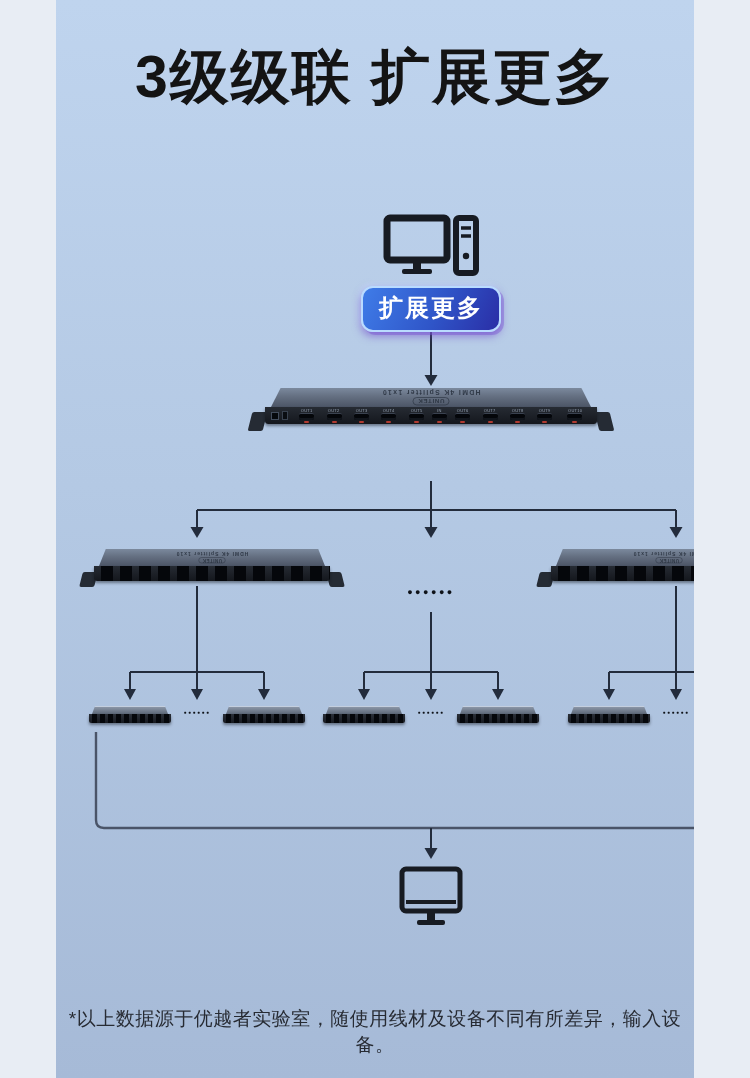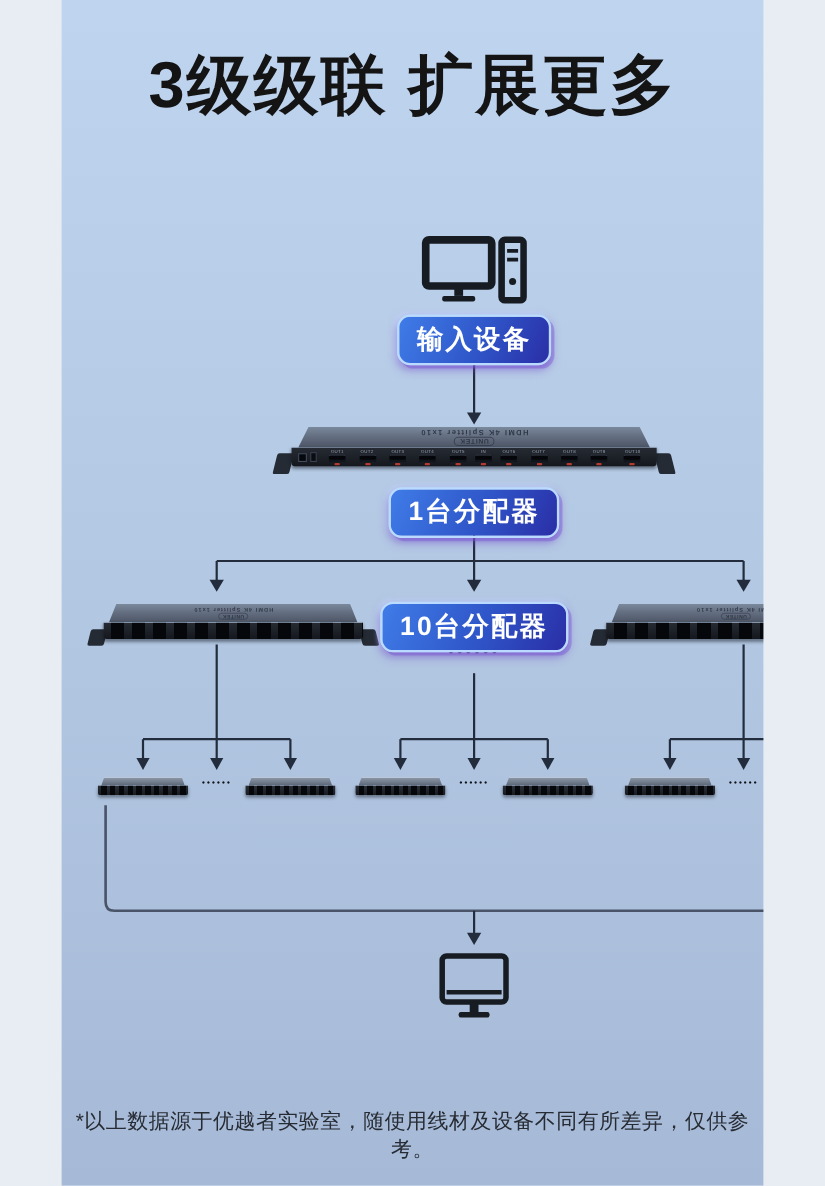--- a/index.html
+++ b/index.html
@@ -139,21 +139,21 @@
       <line x1="78" y1="22" x2="88" y2="22" stroke-width="3.5"></line>
     </g>
     <g fill="#171b22">
       <rect x="30" y="46" width="8" height="9"></rect>
       <rect x="19" y="55" width="30" height="5" rx="2"></rect>
       <circle cx="83" cy="42" r="3.2"></circle>
     </g>
   </svg>
 
   <div class="pill" style="top:286px">
-    <span>输入设备</span>
+    <span>扩展更多</span>
   </div>
 
   <div class="device d1" style="left:203px;top:388px;width:344px">
     <i class="ear el"></i>
     <i class="ear er"></i>
     <div class="dev-top">
       <div class="flip">
         <span class="brand-oval">UNITEK</span>
         <span class="model">HDMI 4K Splitter 1x10</span>
       </div>
@@ -213,39 +213,33 @@
           </span>
           <span class="port">
             <i class="port-label">OUT10</i>
             <b class="port-jack"></b>
             <em class="port-mark"></em>
           </span>
         </div>
     </div>
   </div>
 
-  <div class="pill" style="top:443px">
-    <span>1台分配器</span>
-  </div>
 
   <div class="device d2" style="left:34px;top:549px">
     <i class="ear el"></i>
     <i class="ear er"></i>
     <div class="dev-top">
       <div class="flip">
         <span class="brand-oval">UNITEK</span>
         <span class="model">HDMI 4K Splitter 1x10</span>
       </div>
     </div>
     <div class="dev-front"></div>
   </div>
 
-  <div class="pill" style="top:547px">
-    <span>10台分配器</span>
-  </div>
 
   <div class="device d2" style="left:491px;top:549px">
     <i class="ear el"></i>
     <i class="ear er"></i>
     <div class="dev-top">
       <div class="flip">
         <span class="brand-oval">UNITEK</span>
         <span class="model">HDMI 4K Splitter 1x10</span>
       </div>
     </div>
@@ -289,15 +283,15 @@
       <rect x="3" y="3" width="58" height="42" rx="4" stroke-width="5"></rect>
       <line x1="7" y1="36" x2="57" y2="36" stroke-width="4"></line>
     </g>
     <g fill="#171b22">
       <rect x="28" y="45" width="8" height="9"></rect>
       <rect x="18" y="54" width="28" height="5" rx="2"></rect>
     </g>
   </svg>
 
 
-  <div class="txt footnote">*以上数据源于优越者实验室，随使用线材及设备不同有所差异，仅供参考。</div>
+  <div class="txt footnote">*以上数据源于优越者实验室，随使用线材及设备不同有所差异，输入设备。</div>
 
 </div>
 
 </body></html>

